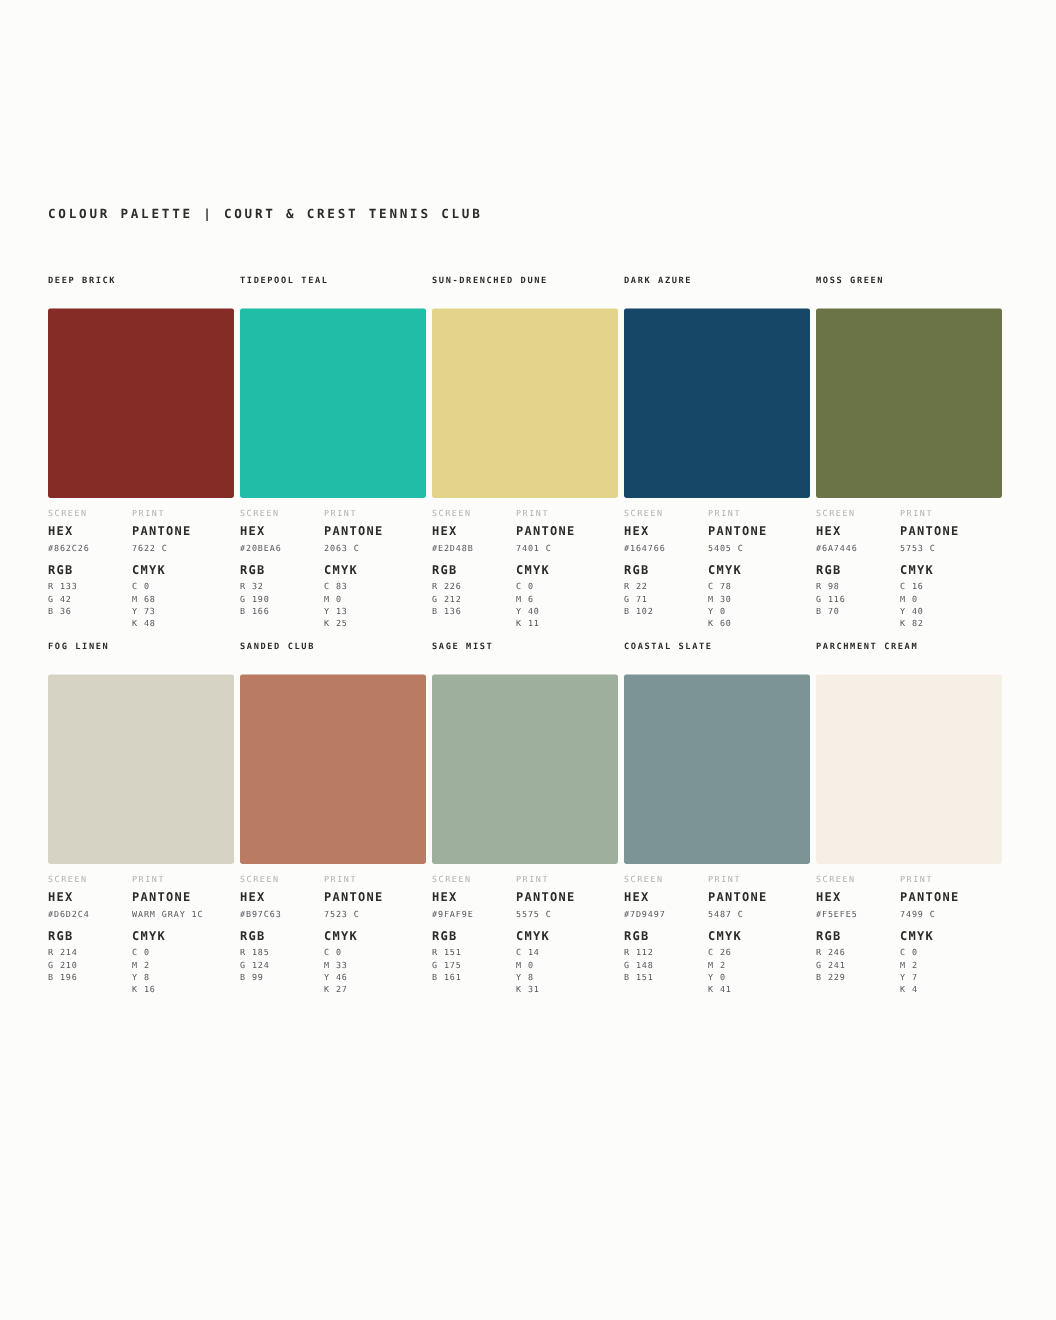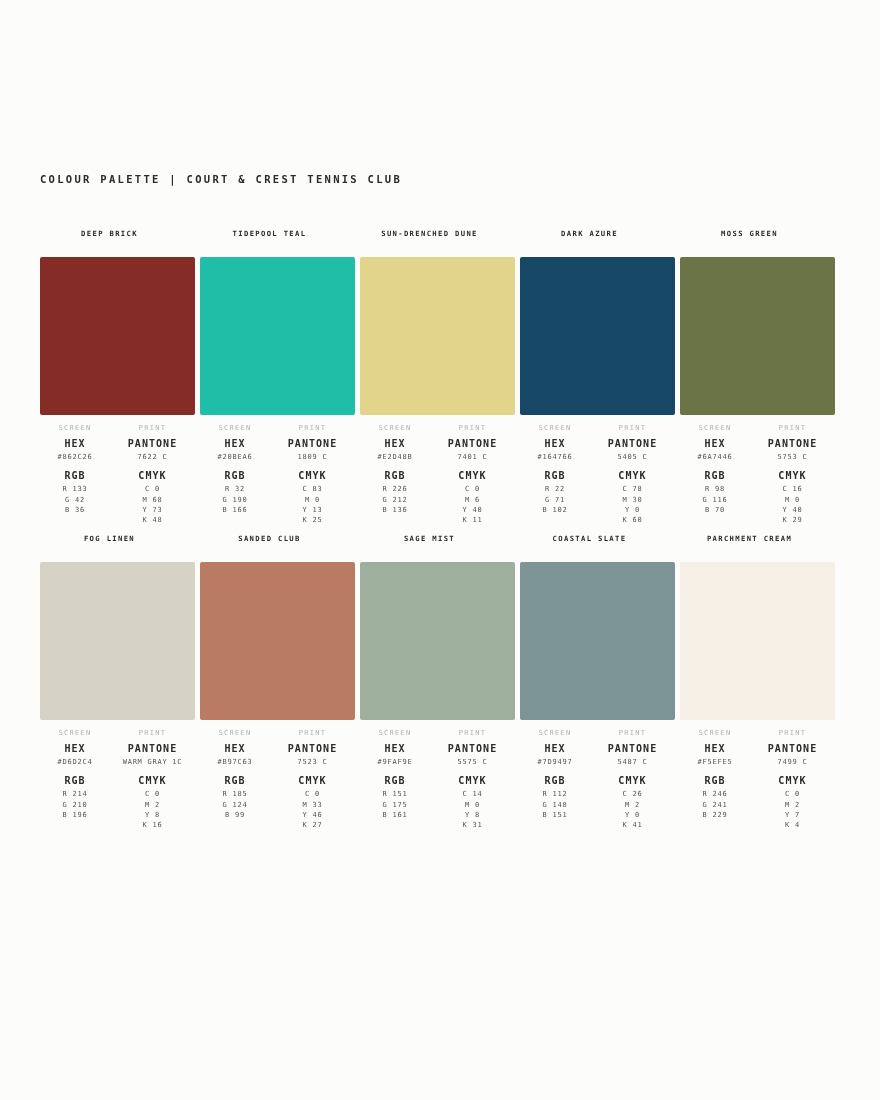--- a/index.html
+++ b/index.html
@@ -12,21 +12,20 @@
     background: #fcfcfb;
     font-family: "DejaVu Sans Mono", "Liberation Mono", monospace;
     -webkit-font-smoothing: antialiased;
   }
 
   .page {
     position: relative;
     width: 880px;
     height: 1100px;
     box-sizing: border-box;
-    text-align: center;
   }
 
   
   .title {
     position: absolute;
     left: 40px;
     top: 173px;
     font-size: 10.5px;
     font-weight: 700;
     letter-spacing: 2.3px;
@@ -153,21 +152,21 @@
             <div class="spec-val">#20BEA6</div>
             <div class="spec-gap"></div>
             <div class="spec-label">RGB</div>
             <div class="spec-val vals">R 32</div>
             <div class="spec-val vals">G 190</div>
             <div class="spec-val vals">B 166</div>
           </div>
           <div class="spec-col print">
             <div class="spec-head">PRINT</div>
             <div class="spec-label">PANTONE</div>
-            <div class="spec-val">1809 C</div>
+            <div class="spec-val">2063 C</div>
             <div class="spec-gap"></div>
             <div class="spec-label">CMYK</div>
             <div class="spec-val vals">C 83</div>
             <div class="spec-val vals">M 0</div>
             <div class="spec-val vals">Y 13</div>
             <div class="spec-val vals">K 25</div>
           </div>
         </div>
       </div>
       <div class="card">
@@ -240,21 +239,21 @@
           </div>
           <div class="spec-col print">
             <div class="spec-head">PRINT</div>
             <div class="spec-label">PANTONE</div>
             <div class="spec-val">5753 C</div>
             <div class="spec-gap"></div>
             <div class="spec-label">CMYK</div>
             <div class="spec-val vals">C 16</div>
             <div class="spec-val vals">M 0</div>
             <div class="spec-val vals">Y 40</div>
-            <div class="spec-val vals">K 29</div>
+            <div class="spec-val vals">K 82</div>
           </div>
         </div>
       </div>
     </div>
   <div class="row row-2">
       <div class="card">
         <div class="card-name">FOG LINEN</div>
         <div class="chip" style="background: rgb(214, 210, 196);"></div>
         <div class="specs">
           <div class="spec-col screen">

